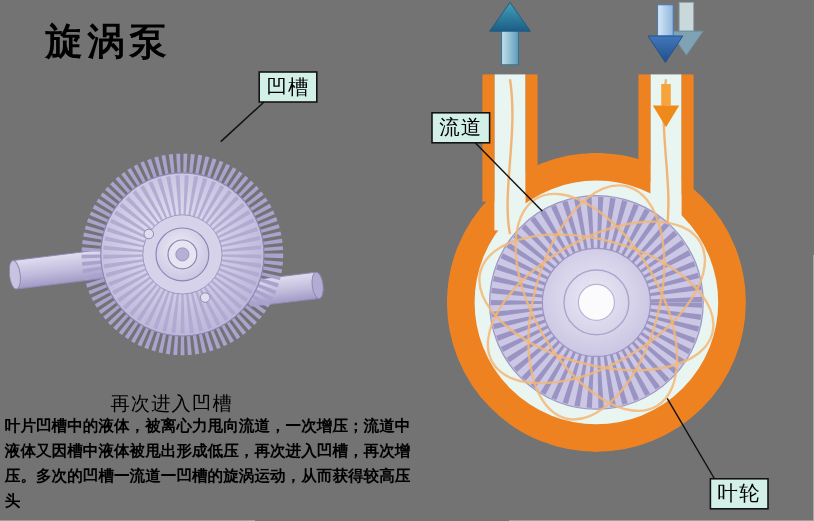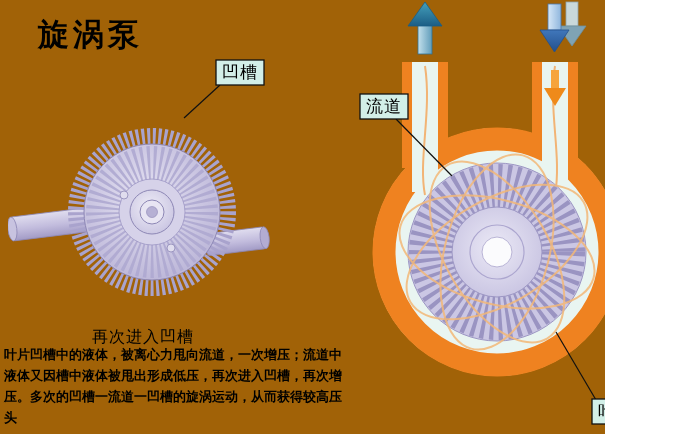--- a/index.html
+++ b/index.html
@@ -1,20 +1,20 @@
 <!DOCTYPE html>
 <html><head>
 <meta charset="utf-8">
 <style>
   html,body { margin:0; padding:0; }
   .stage {
     position: relative;
-    width: 605px;
+    width: 678px;
     height: 434px;
-    background: #a16207;
+    background: #737373;
     overflow: hidden;
     font-family: "Liberation Serif", serif;
   }
   .title {
     position: absolute;
     left: 38px;
     top: 14px;
     font-size: 31px;
     font-weight: bold;
     letter-spacing: 4px;

